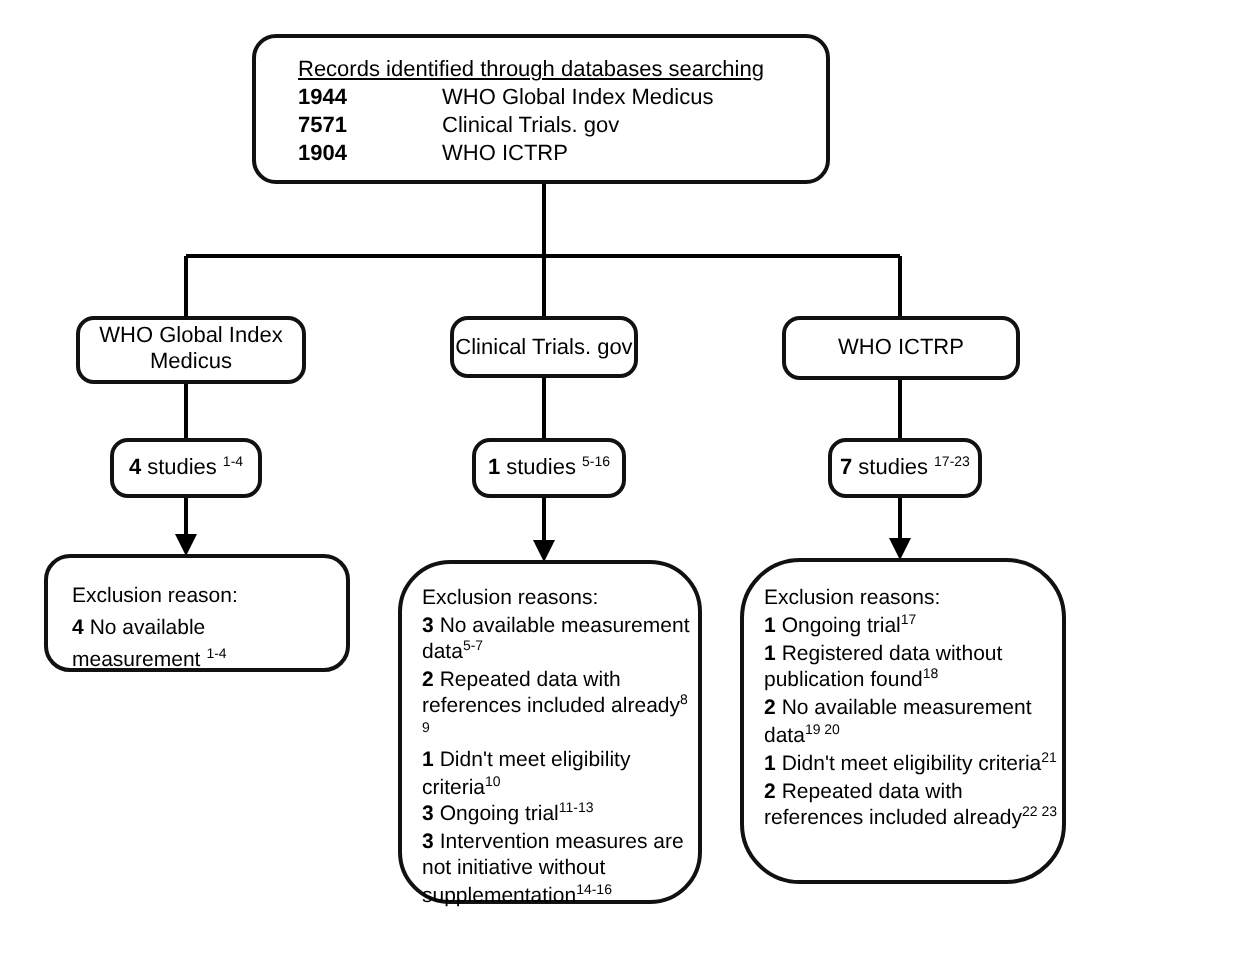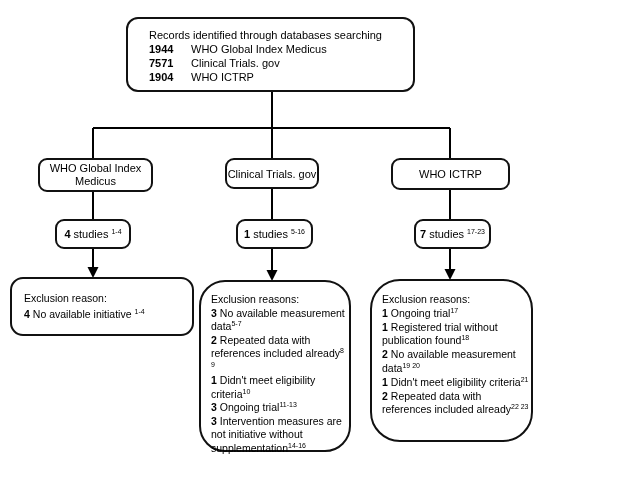--- a/index.html
+++ b/index.html
@@ -13,43 +13,43 @@
     position:absolute; box-sizing:border-box; background:#ffffff;
     border:2px solid #111111; font-size:11px; line-height:14px;
   }
   .r-sm { border-radius:9px; }
   .r-md { border-radius:13px; }
   .center { display:flex; align-items:center; justify-content:center; text-align:center; }
   .nowrap { white-space:nowrap; }
 
   
   #records-box { left:126px; top:17px; width:289px; height:75px; border-radius:12px; padding:9px 10px 0 21px; }
-  #records-box .title { margin-bottom:0; }
-  .rec-row { display:grid; grid-template-columns:42px 1fr; }
+  #records-box .title { margin-bottom:0;text-decoration:underline; }
+  .rec-row { display:grid; grid-template-columns:42px 1fr;gap:30px; }
   .rec-row b { font-weight:bold; }
 
   
   #screen-label {
     position:absolute; left:272px; top:107px; transform:translateX(-50%);
     font-size:9px; line-height:11px; white-space:nowrap;
   }
 
   
   #src-0 { left:38px;  top:158px; width:115px; height:34px; padding:1px 4px; line-height:13px; }
   #src-1 { left:225px; top:158px; width:94px;  height:31px; }
   #src-2 { left:391px; top:158px; width:119px; height:32px; }
 
   
   #stud-0 { left:55px;  top:219px; width:76px; height:30px; }
   #stud-1 { left:236px; top:219px; width:77px; height:30px; }
   #stud-2 { left:414px; top:219px; width:77px; height:30px; }
   .studies b { font-weight:bold; margin-right:3px; }
 
   
-  #exc-0 { left:10px;  top:277px; width:184px; height:59px;  padding:11px 4px 0 12px; font-size:10.5px; line-height:16px; }
+  #exc-0 { left:22px;  top:277px; width:153px; height:59px;  padding:11px 4px 0 12px; font-size:10.5px; line-height:16px; }
   #exc-1 { left:199px; top:280px; width:152px; height:172px; padding:11px 2px 0 10px; font-size:10.5px; line-height:13.5px; border-radius:26px; }
   #exc-2 { left:370px; top:279px; width:163px; height:163px; padding:12px 0 0 10px;  font-size:10.5px; line-height:13.8px; border-radius:30px; }
   .xitem b { font-weight:bold; margin-right:3px; }
 
   sup { font-size:7px; line-height:0; vertical-align:4px; }
   sup.g { margin-left:3px; }
 </style>
 </head>
 <body>
 
@@ -108,34 +108,34 @@
   </div>
   <div class="box r-sm center studies nowrap" id="stud-1">
     <span><b>1</b><span>studies</span><sup class="g">5-16</sup></span>
   </div>
   <div class="box r-sm center studies nowrap" id="stud-2">
     <span><b>7</b><span>studies</span><sup class="g">17-23</sup></span>
   </div>
 
   <div class="box r-md" id="exc-0">
     <div>Exclusion reason:</div>
-    <div class="xitem"><b>4</b><span>No available initiative</span><sup class="g">1-4</sup></div>
+    <div class="xitem"><b>4</b><span>No available measurement</span><sup class="g">1-4</sup></div>
   </div>
 
   <div class="box" id="exc-1">
     <div>Exclusion reasons:</div>
     <div class="xitem"><b>3</b><span>No available measurement data</span><sup>5-7</sup></div>
     <div class="xitem"><b>2</b><span>Repeated data with references included already</span><sup>8 9</sup></div>
     <div class="xitem"><b>1</b><span>Didn't meet eligibility criteria</span><sup>10</sup></div>
     <div class="xitem"><b>3</b><span>Ongoing trial</span><sup>11-13</sup></div>
     <div class="xitem"><b>3</b><span>Intervention measures are not initiative without supplementation</span><sup>14-16</sup></div>
   </div>
 
   <div class="box" id="exc-2">
     <div>Exclusion reasons:</div>
     <div class="xitem"><b>1</b><span>Ongoing trial</span><sup>17</sup></div>
-    <div class="xitem"><b>1</b><span>Registered trial without publication found</span><sup>18</sup></div>
+    <div class="xitem"><b>1</b><span>Registered data without publication found</span><sup>18</sup></div>
     <div class="xitem"><b>2</b><span>No available measurement data</span><sup>19 20</sup></div>
     <div class="xitem"><b>1</b><span>Didn't meet eligibility criteria</span><sup>21</sup></div>
     <div class="xitem"><b>2</b><span>Repeated data with references included already</span><sup>22 23</sup></div>
   </div>
 
 </div>
 
 </body></html>

